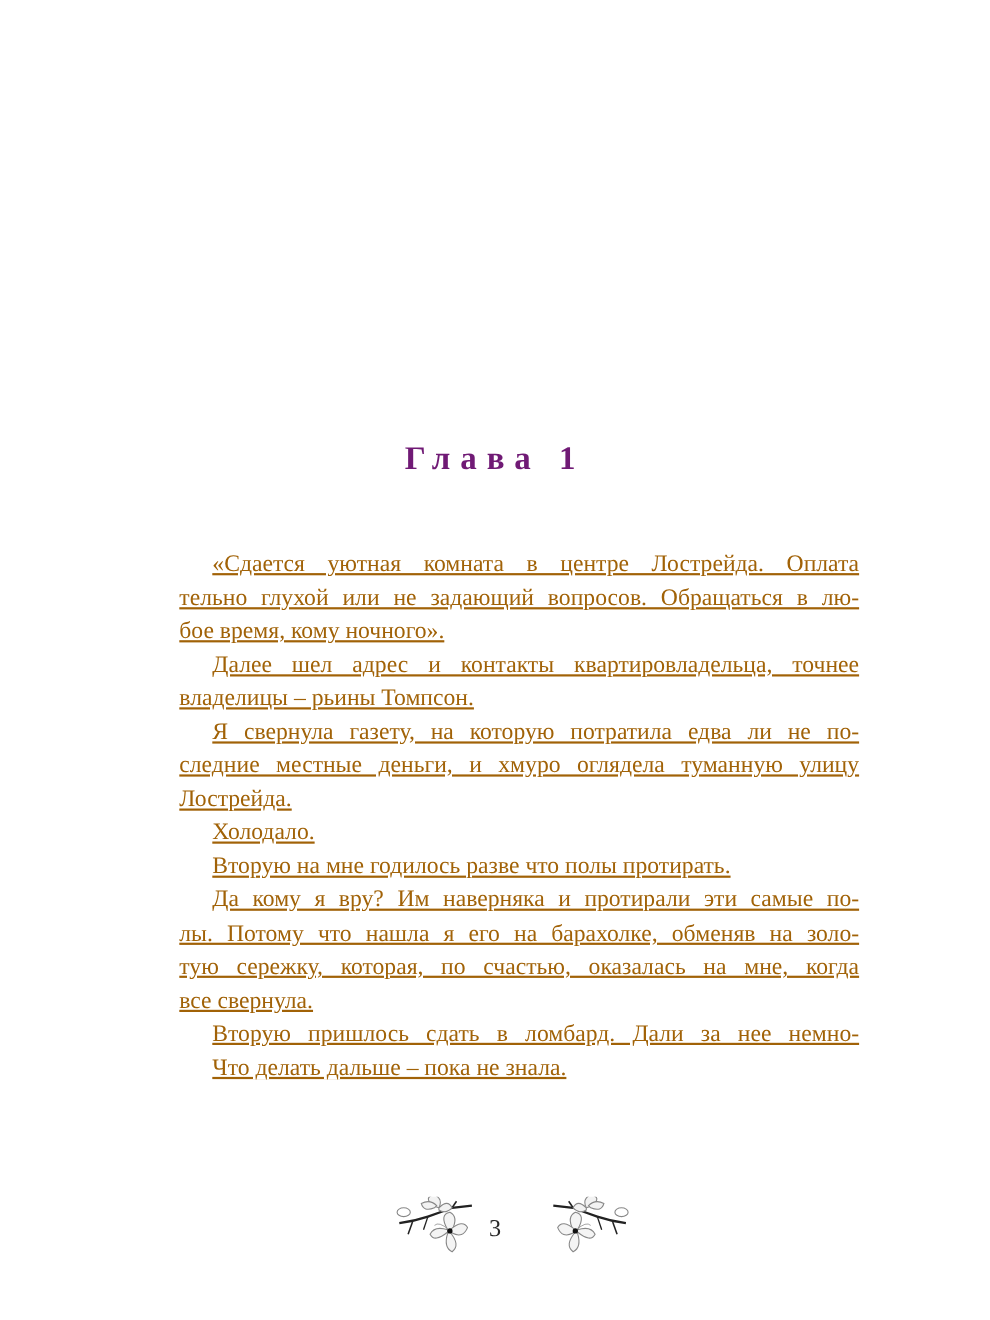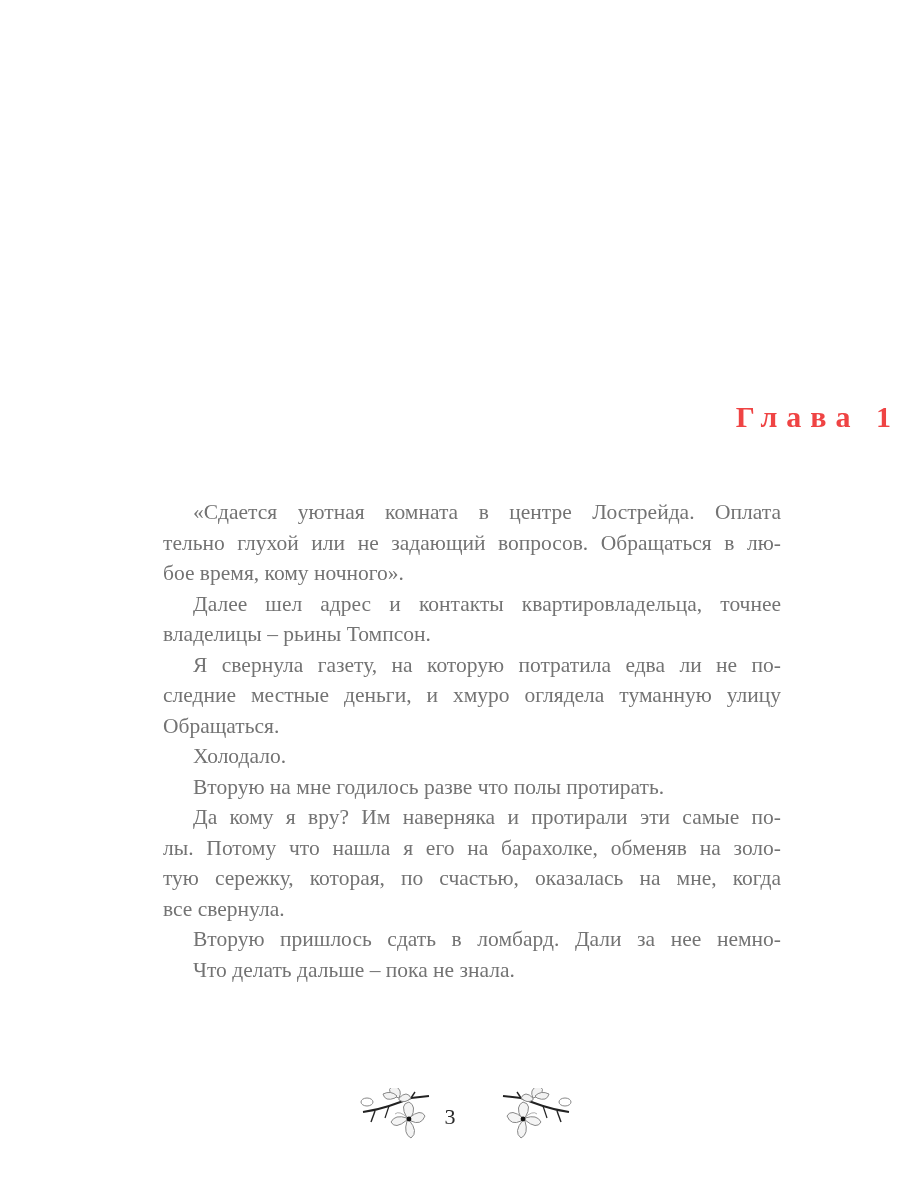--- a/index.html
+++ b/index.html
@@ -19,40 +19,41 @@
       position: absolute;
       left: 0; top: 0;
       width: 900px; height: 1200px;
       background: #ffffff;
     }
     .chapter-title {
       position: absolute;
       left: 0;
       width: 900px;
       top: 400px;
-      text-align: right;
+      text-align: center;
       font-size: 30px;
       font-weight: bold;
       letter-spacing: 9px;
-      color: #ef4444;
+      color: #701a75;
     }
     .body-text {
       position: absolute;
       left: 163px;
       top: 497px;
       width: 618px;
     }
     .line {
       height: 30.5px;
       line-height: 30.5px;
       font-size: 21.5px;
       white-space: nowrap;
       text-align: justify;
       text-align-last: justify;
-      color: #737373;
+      color: #a16207;
+      text-decoration: underline;
     }
     .line.indent {
       padding-left: 30px;
     }
     .line.last {
       text-align-last: left;
     }
     .footer {
       position: absolute;
       left: 0;
@@ -86,21 +87,21 @@
   <div class="chapter-title">Глава 1</div>
 
   <div class="body-text">
     <div class="line indent">«Сдается уютная комната в центре Лострейда. Оплата</div>
     <div class="line">тельно глухой или не задающий вопросов. Обращаться в лю-</div>
     <div class="line last">бое время, кому ночного».</div>
     <div class="line indent">Далее шел адрес и контакты квартировладельца, точнее</div>
     <div class="line last">владелицы – рьины Томпсон.</div>
     <div class="line indent">Я свернула газету, на которую потратила едва ли не по-</div>
     <div class="line">следние местные деньги, и хмуро оглядела туманную улицу</div>
-    <div class="line last">Обращаться.</div>
+    <div class="line last">Лострейда.</div>
     <div class="line indent last">Холодало.</div>
     <div class="line indent last">Вторую на мне годилось разве что полы протирать.</div>
     <div class="line indent">Да кому я вру? Им наверняка и протирали эти самые по-</div>
     <div class="line">лы. Потому что нашла я его на барахолке, обменяв на золо-</div>
     <div class="line">тую сережку, которая, по счастью, оказалась на мне, когда</div>
     <div class="line last">все свернула.</div>
     <div class="line indent">Вторую пришлось сдать в ломбард. Дали за нее немно-</div>
     <div class="line indent last">Что делать дальше – пока не знала.</div>
   </div>
 

